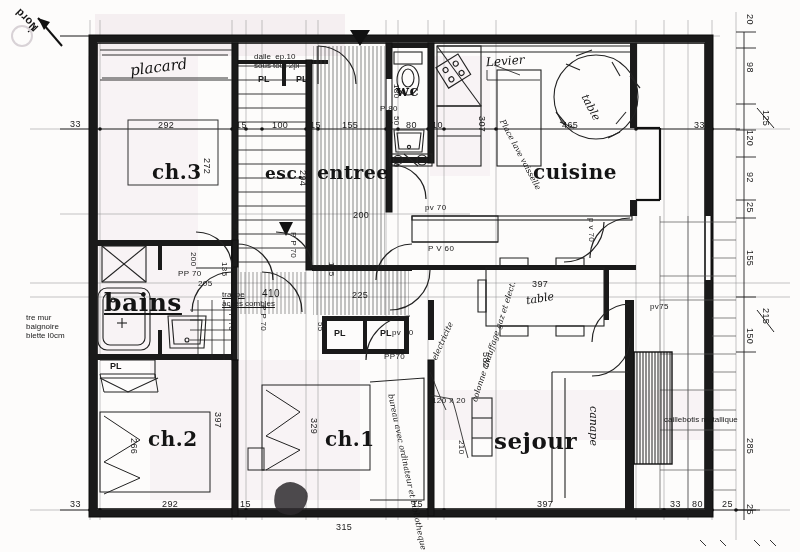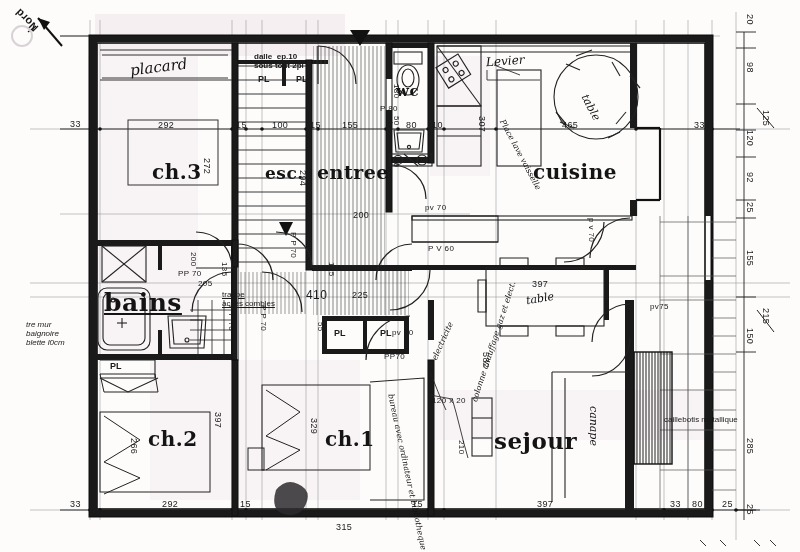--- a/index.html
+++ b/index.html
@@ -474,31 +474,31 @@
   <div class="hand" style="left:130px;top:58px;font-size:15px;transform:rotate(-7deg);">placard</div>
   <div class="hand" style="left:486px;top:54px;font-size:12px;transform:rotate(-4deg);">Levier</div>
   <div class="hand" style="left:506px;top:118px;font-size:8px;transform:rotate(62deg);transform-origin:left top;">Place lave vaisselle</div>
   <div class="hand" style="left:590px;top:92px;font-size:11px;transform:rotate(62deg);transform-origin:left top;">table</div>
   <div class="hand" style="left:526px;top:292px;font-size:11px;transform:rotate(-9deg);">table</div>
   <div class="hand" style="left:600px;top:406px;font-size:11px;transform:rotate(90deg);transform-origin:left top;">canape</div>
   <div class="hand" style="left:395px;top:393px;font-size:8px;transform:rotate(78deg);transform-origin:left top;">bureau avec ordinateur et bibliotheque</div>
   <div class="hand" style="left:470px;top:400px;font-size:8px;transform:rotate(-72deg);transform-origin:left top;">colonne chauffage gaz et elect.</div>
   <div class="hand" style="left:430px;top:358px;font-size:8px;transform:rotate(-66deg);transform-origin:left top;">electricite</div>
 
-  <div class="note" style="left:254px;top:52px;white-space:pre;font-weight:bold;">dalle  ep.10
+  <div class="note" style="left:254px;top:52px;white-space:pre;">dalle  ep.10
 sous tout 2pl</div>
   <div class="note" style="left:258px;top:74px;font-size:9px;font-weight:600;">PL</div>
   <div class="note" style="left:296px;top:74px;font-size:9px;font-weight:600;">PL</div>
   <div class="note" style="left:110px;top:361px;font-size:9px;font-weight:600;">PL</div>
   <div class="note" style="left:334px;top:328px;font-size:9px;font-weight:600;">PL</div>
   <div class="note" style="left:380px;top:328px;font-size:9px;font-weight:600;">PL</div>
   <div class="note" style="left:222px;top:290px;white-space:pre;text-decoration:underline;">trappe
 acces combles</div>
   <div class="note" style="left:664px;top:415px;">caillebotis metallique</div>
-  <div class="note" style="left:26px;top:320px;white-space:pre;font-style:italic;">tre mur
+  <div class="note" style="left:26px;top:313px;white-space:pre;">tre mur
 baignoire
 blette l0cm</div>
 
   <div class="dim" style="left:240px;top:210px;transform:rotate(90deg);transform-origin:left top;font-size:8px;">P P 70</div>
   <div class="dim" style="left:298px;top:232px;transform:rotate(90deg);transform-origin:left top;font-size:8px;">P P 70</div>
   <div class="dim" style="left:178px;top:269px;font-size:8px;">PP 70</div>
   <div class="dim" style="left:236px;top:305px;transform:rotate(90deg);transform-origin:left top;font-size:8px;">P P 70</div>
   <div class="dim" style="left:268px;top:305px;transform:rotate(90deg);transform-origin:left top;font-size:8px;">P P 70</div>
   <div class="dim" style="left:384px;top:352px;font-size:8px;">PP70</div>
   <div class="dim" style="left:425px;top:203px;font-size:8px;">pv 70</div>
@@ -546,21 +546,21 @@
   <div class="dim vt" style="left:202px;top:158px;">272</div>
   <div class="dim vt" style="left:298px;top:170px;">294</div>
   <div class="dim" style="left:353px;top:210px;">200</div>
   <div class="dim vt" style="left:477px;top:116px;">307</div>
   <div class="dim vt" style="left:392px;top:116px;font-size:8px;">50</div>
   <div class="dim vt" style="left:392px;top:84px;font-size:8px;">180</div>
   <div class="dim vt" style="left:392px;top:158px;font-size:8px;">80</div>
   <div class="dim vt" style="left:189px;top:252px;font-size:8px;">200</div>
   <div class="dim" style="left:198px;top:279px;font-size:8px;">205</div>
   <div class="dim vt" style="left:220px;top:262px;font-size:8px;">135</div>
-  <div class="dim" style="left:270px;top:288px;font-size:12px;padding-left:36px;">410</div>
+  <div class="dim" style="left:262px;top:288px;font-size:10px;">410</div>
   <div class="dim vt" style="left:327px;top:262px;font-size:8px;">135</div>
   <div class="dim" style="left:352px;top:290px;">225</div>
   <div class="dim vt" style="left:316px;top:322px;font-size:8px;">55</div>
   <div class="dim vt" style="left:129px;top:438px;">266</div>
   <div class="dim vt" style="left:213px;top:412px;">397</div>
   <div class="dim vt" style="left:309px;top:418px;">329</div>
   <div class="dim vt" style="left:481px;top:352px;">582</div>
   <div class="dim" style="left:532px;top:279px;">397</div>
   <div class="dim vt" style="left:457px;top:440px;font-size:8px;">210</div>
   <div class="dim" style="left:432px;top:396px;font-size:8px;">120 x 20</div>

